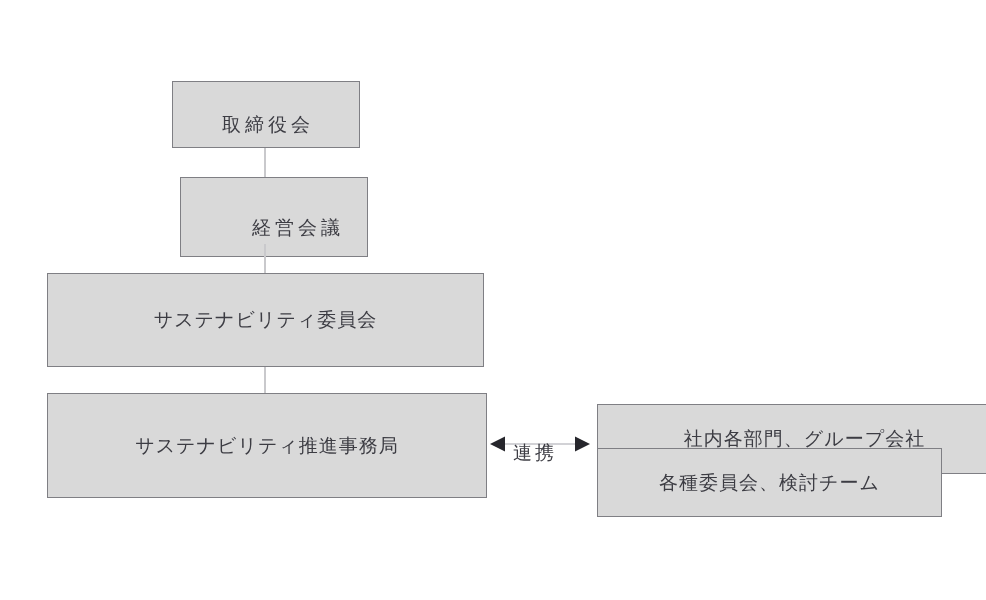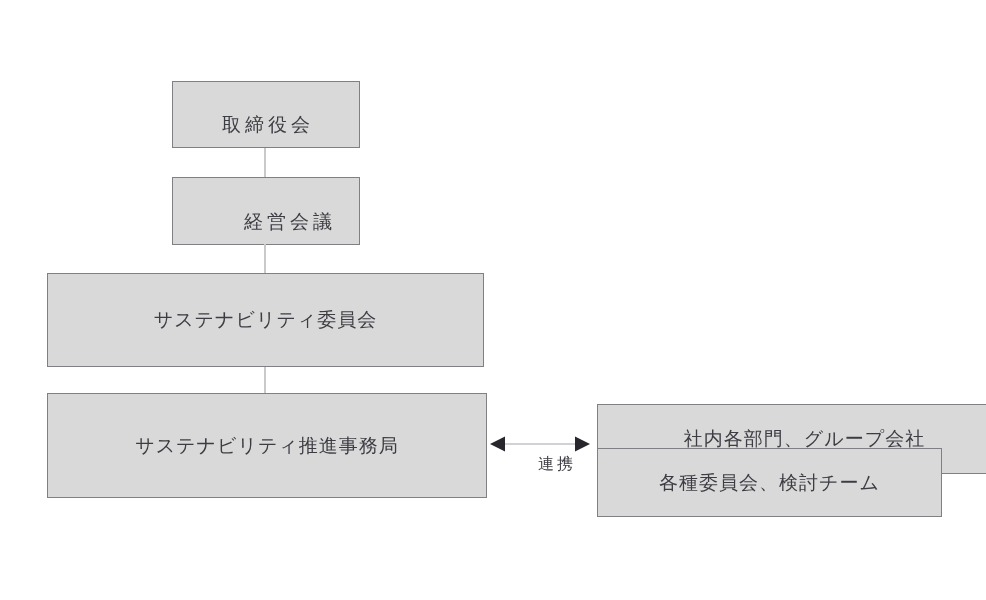--- a/index.html
+++ b/index.html
@@ -43,41 +43,41 @@
     position: absolute;
     width: 2px;
     background: var(--connector, #c9c9cc);
     left: 264px;
   }
   .arrow-svg { position: absolute; left: 488px; top: 433px; }
   .arrow-line { stroke: var(--arrow-line, #d2d2d6); stroke-width: 2; }
   .arrow-head { fill: var(--arrow-head, #26262c); }
   .link-label {
     position: absolute;
-    left: 494px; top: 454px;
+    left: 494px; top: 440px;
     width: 82px;
-    text-align: right;
-    font-size: 16px;
+    text-align: center;
+    font-size: 19px;
     letter-spacing: 3px;
     color: var(--text, #3c3c43);
     white-space: nowrap;
   }
 </style>
 </head>
 <body>
 
 <div class="canvas">
 
   <div class="box" style="left:172px; top:81px; width:188px; height:67px;">
     <span class="label wide">取締役会</span>
   </div>
 
   <div class="vline" style="top:148px; height:29px;"></div>
 
-  <div class="box" style="left:172px; top:177px; width:188px; height:68px;padding-left:44px;">
+  <div class="box" style="left:180px; top:177px; width:188px; height:80px;padding-left:44px;">
     <span class="label wide">経営会議</span>
   </div>
 
   <div class="vline" style="top:244px; height:29px;"></div>
 
   <div class="box" style="left:47px; top:273px; width:437px; height:94px;">
     <span class="label">サステナビリティ委員会</span>
   </div>
 
   <div class="vline" style="top:367px; height:26px;"></div>

